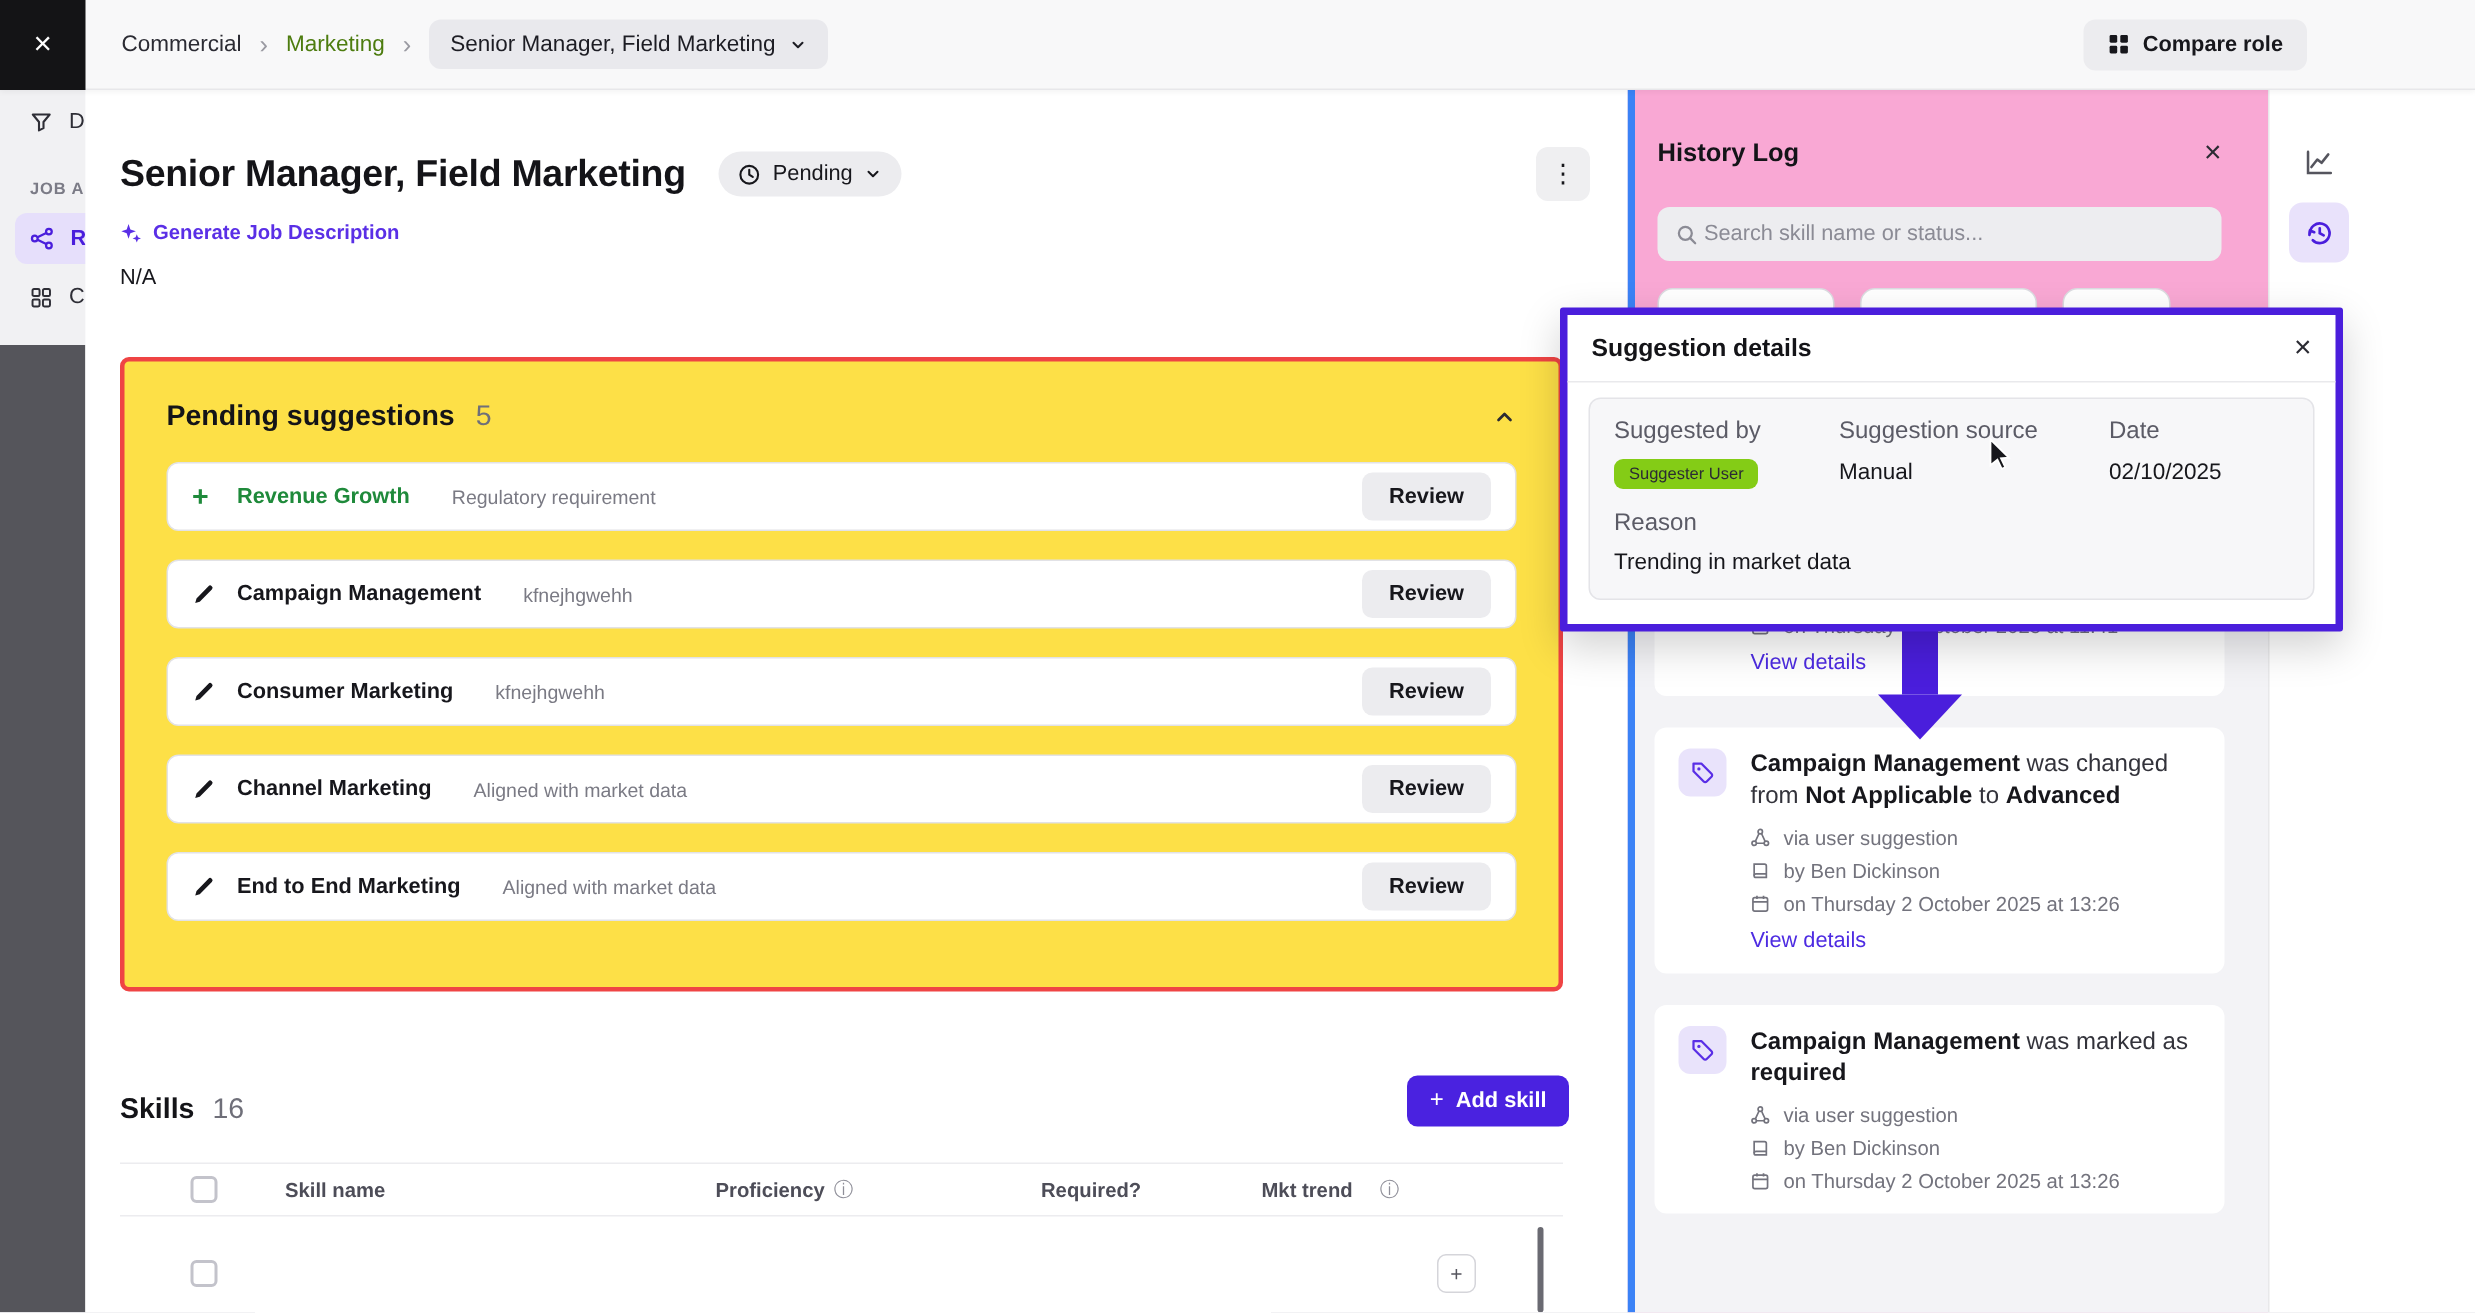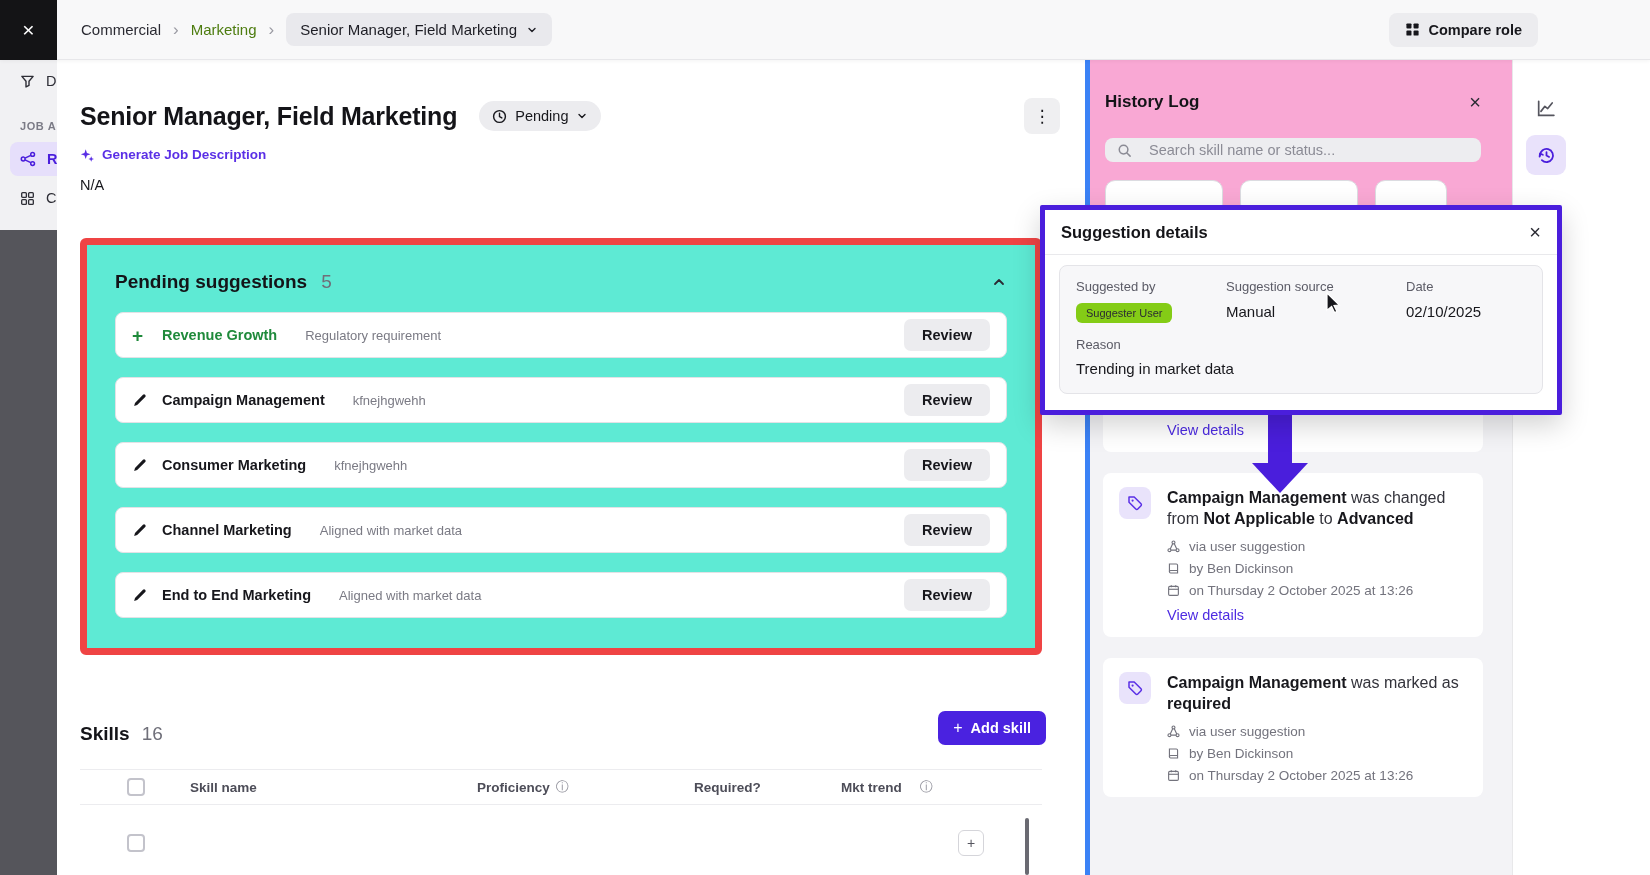--- a/index.html
+++ b/index.html
@@ -41,22 +41,22 @@
   .m-title { font-size:25px; font-weight:800; color:#141418; letter-spacing:-.2px; }
   .status-pill { margin-left:22px; background:#ececef; border-radius:999px; padding:7px 13px;
                  display:flex; align-items:center; gap:8px; font-size:14.5px; color:#17171c; cursor:pointer; }
   .kebab-btn { margin-left:auto; width:36px; height:36px; border-radius:8px; background:#efeff1; color:#17171c;
                font-size:17px; display:flex; align-items:center; justify-content:center; cursor:pointer; }
   .generate { margin-top:13px; display:flex; align-items:center; gap:8px; color:#5A2FE6;
               font-size:13.5px; font-weight:700; cursor:pointer; width:max-content; }
   .na-text { margin-top:15px; font-size:14.5px; color:#17171c; }
 
   
-  .pending-card { margin-top:45px; margin-right:18px; border:7px solid #ef4444; border-radius:6px;
-                  background:#5eead4; padding:26px 28px 30px; }
+  .pending-card { margin-top:45px; margin-right:18px; border:3px solid #ef4444; border-radius:6px;
+                  background:#fde047; padding:26px 28px 44px; }
   .pc-head { display:flex; align-items:center; }
   .pc-title { font-size:19px; font-weight:800; color:#141418; }
   .pc-count { margin-left:14px; font-size:19px; color:#6f6f79; }
   .pc-collapse { margin-left:auto; color:#2b2b33; cursor:pointer; display:flex; }
   .sug-row { margin-top:19px; border:1.5px solid #e2e2e6; border-radius:8px; height:46px;
              display:flex; align-items:center; padding:0 16px; background:#fff; }
   .sug-icon { width:20px; display:flex; align-items:center; color:#17171c; }
   .sug-icon.add { color:#1F8A3B; font-size:19px; font-weight:700; line-height:1; }
   .sug-name { margin-left:10px; font-size:14.5px; font-weight:700; color:#17171c; }
   .sug-name.green { color:#1F8A3B; }
@@ -88,22 +88,22 @@
                color:#55555e; font-size:14px; display:flex; align-items:center; justify-content:center; cursor:pointer; }
   .scroll-thumb { position:absolute; right:56px; bottom:0; width:4px; height:57px; background:#6a6a72; border-radius:2px; }
 
   
   .history { width:427px; flex:0 0 427px; background:#f9a8d4; border-left:5px solid #3b82f6;
              display:flex; flex-direction:column; overflow:hidden; }
   .hl-top { padding:32px 31px 0 15px; }
   .hl-titlerow { display:flex; align-items:center; }
   .hl-title { font-size:17px; font-weight:800; color:#141418; }
   .hl-close { margin-left:auto; font-size:20px; color:#2b2b33; cursor:pointer; line-height:1; }
-  .hl-search { margin-top:26px; height:24px; background:#ededf0; border-radius:8px;
-               display:flex; align-items:center; gap:17px; padding:0 12px; color:#8b8b95; }
+  .hl-search { margin-top:26px; height:36px; background:#ededf0; border-radius:8px;
+               display:flex; align-items:center; gap:4px; padding:0 12px; color:#8b8b95; }
   .hl-search input { border:none; outline:none; background:transparent; flex:1; font-size:14.5px; color:#2b2b33;
                      font-family:inherit; }
   .hl-search input::placeholder { color:#8b8b95; }
   .hl-chips { margin-top:18px; display:flex; gap:17px; }
   .chip { height:34px; border:1.5px solid #dcdce1; border-radius:10px; background:#fff; cursor:pointer; }
   .chip.c1,.chip.c2 { width:118px; } .chip.c3 { width:72px; }
   .hl-list { flex:1; margin-top:0; background:#f3f3f6; padding:8px 29px 0 13px; overflow:hidden; }
   .h-card { background:#fff; border-radius:8px; padding:14px 16px; margin-bottom:21px; }
   .h-card.first { height:230px; display:flex; flex-direction:column; justify-content:flex-end; padding-bottom:14px; }
   .h-card.first .indent { margin-left:48px; }
@@ -127,21 +127,21 @@
   
   .popup { position:absolute; left:1040px; top:205px; width:522px; border:5px solid #4A1EDC; background:#fff;
            border-radius:2px; box-shadow:0 10px 28px rgba(0,0,0,.18); z-index:50; }
   .pu-head { padding:12px 16px; display:flex; align-items:center; border-bottom:1px solid #e9e9ec; }
   .pu-title { font-size:16.5px; font-weight:800; color:#141418; }
   .pu-close { margin-left:auto; font-size:20px; color:#2b2b33; cursor:pointer; line-height:1; }
   .pu-body { padding:10px 14px 16px; }
   .pu-card { background:#f7f7f9; border:1px solid #e4e4e8; border-radius:8px; padding:13px 16px 16px; }
   .pu-grid { display:flex; }
   .pu-col1 { width:150px; } .pu-col2 { width:180px; } .pu-col3 { flex:1; }
-  .pu-label { font-size:13px; color:#5b5b66; margin-bottom:9px; }
+  .pu-label { font-size:16px; color:#5b5b66; margin-bottom:9px; }
   .pu-chip { display:inline-block; background:#84cc16; border-radius:6px; padding:4px 10px; font-size:11px; color:#2b2b33; }
   .pu-value { font-size:15px; color:#17171c; }
   .pu-reason { margin-top:14px; }
   .pu-reason .pu-label { margin-bottom:8px; }
 
   
   .dn-arrow { position:absolute; left:1252px; top:413px; width:56px; z-index:40; }
   .dn-arrow .bar { width:24px; height:50px; margin:0 auto; background:#4A1EDC; }
   .dn-arrow .head { width:0; height:0; border-left:28px solid transparent; border-right:28px solid transparent;
                     border-top:30px solid #4A1EDC; }

